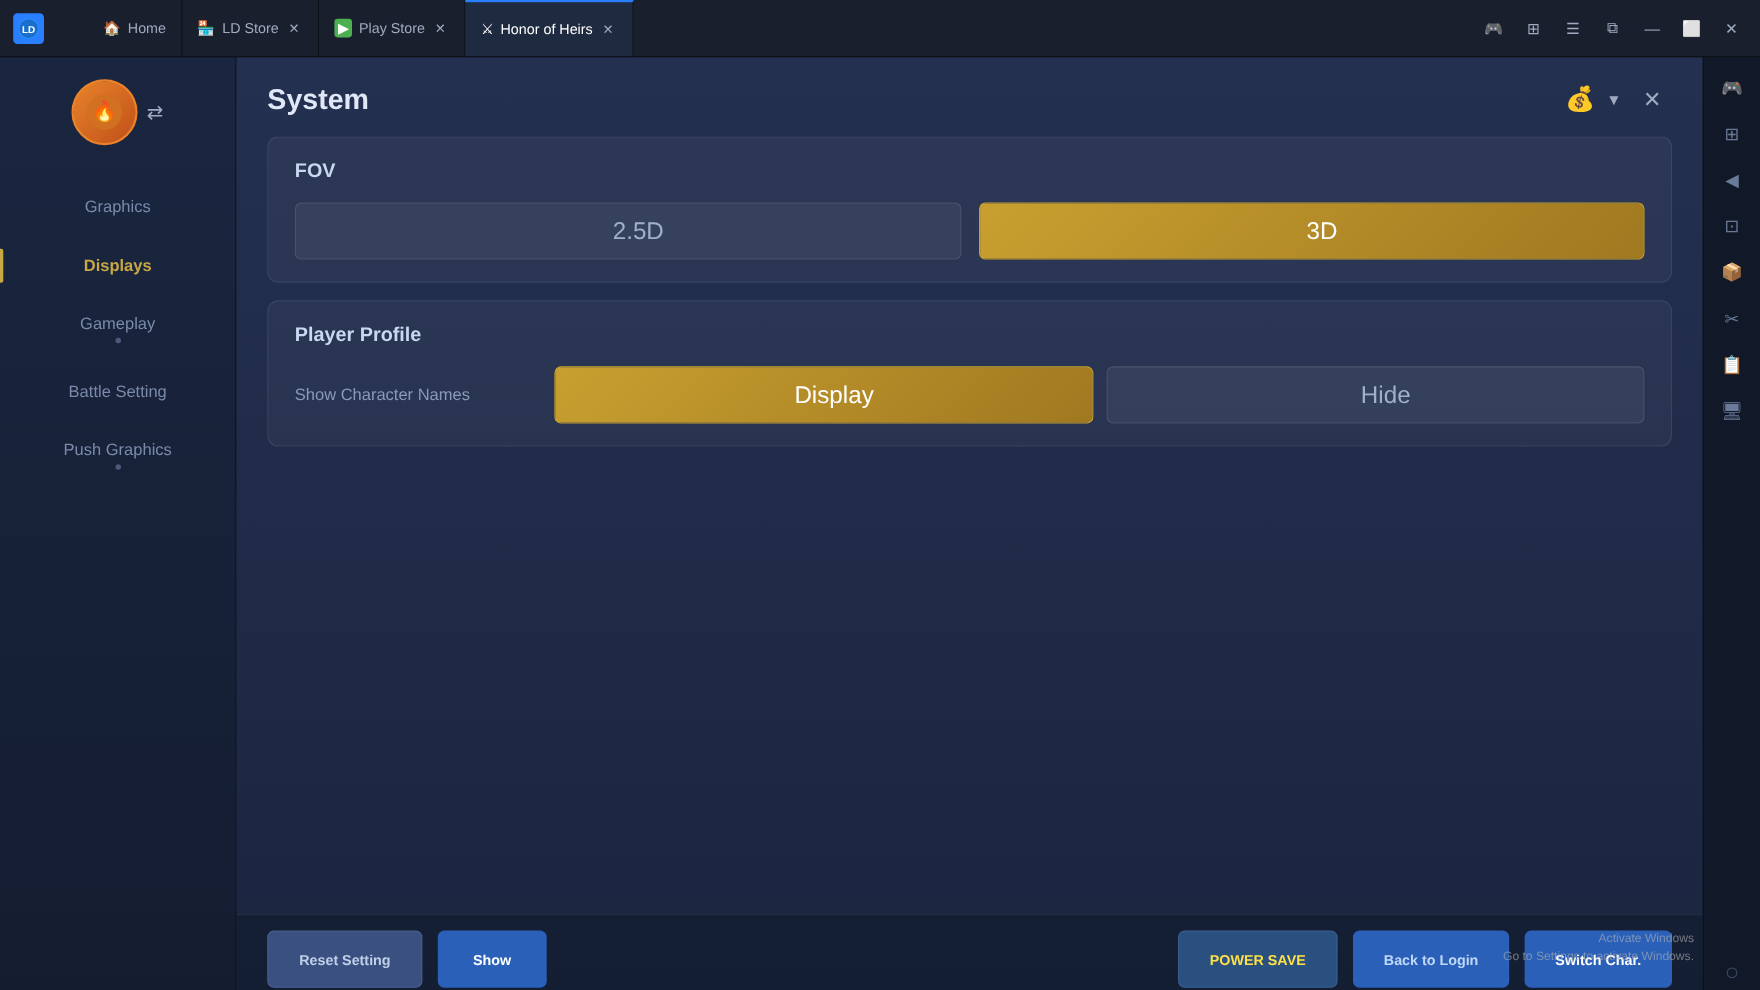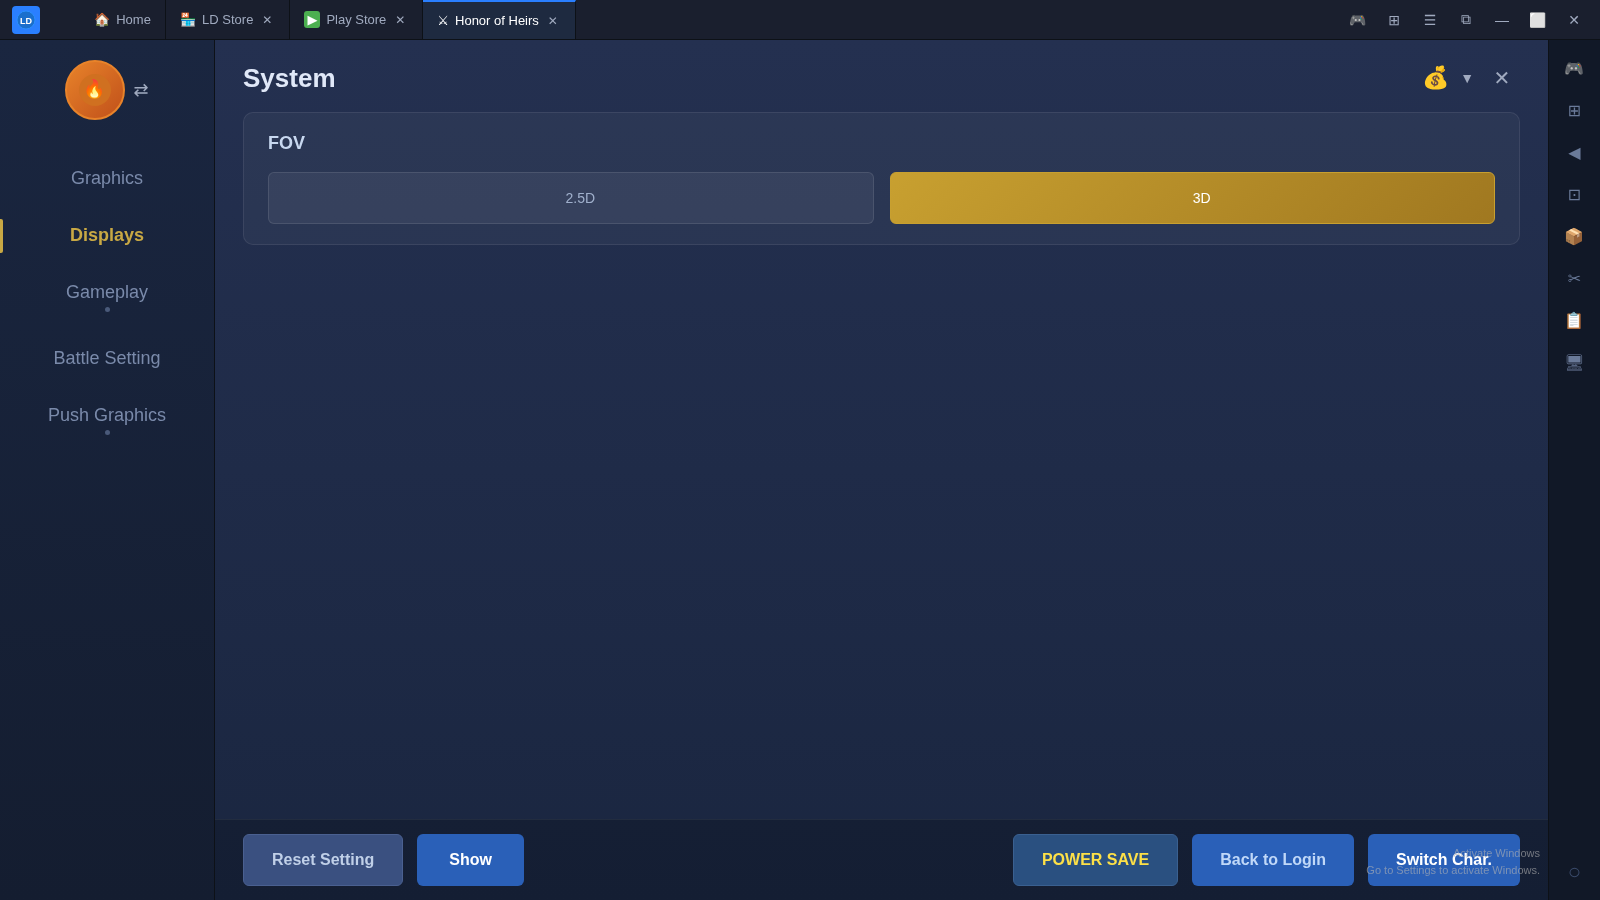--- a/index.html
+++ b/index.html
@@ -8,21 +8,21 @@
       height: 900px;
       overflow: hidden;
       font-family: 'Segoe UI', Arial, sans-serif;
       background: #1a2235;
       color: #fff;
       position: relative;
     }
 
     
     .titlebar {
-      height: 40px;
+      height: 52px;
       background: #1a1f2e;
       display: flex;
       align-items: center;
       border-bottom: 1px solid #0d1117;
       position: relative;
       z-index: 100;
     }
     .titlebar-logo {
       display: flex;
       align-items: center;
@@ -130,21 +130,21 @@
     }
     .avatar-arrows {
       font-size: 18px;
       color: #a0aabf;
     }
     .nav-item {
       width: 100%;
       text-align: center;
       padding: 18px 10px;
       cursor: pointer;
-      font-size: 18px;
+      font-size: 15px;
       color: #7a8aaa;
       border-radius: 6px;
       transition: all 0.2s;
       position: relative;
     }
     .nav-item.active { color: #c8a844; font-weight: bold; }
     .nav-item.active::before {
       content: '';
       position: absolute;
       left: 0;
@@ -260,21 +260,21 @@
       display: flex;
       gap: 16px;
     }
     .option-btn {
       flex: 1;
       height: 52px;
       border-radius: 6px;
       display: flex;
       align-items: center;
       justify-content: center;
-      font-size: 14px;
+      font-size: 22px;
       font-weight: 500;
       cursor: pointer;
       border: 1px solid rgba(255,255,255,0.1);
       background: rgba(255,255,255,0.06);
       color: #a0b0cc;
       transition: all 0.2s;
       padding-left: 19px;
     }
     .option-btn.active {
       background: linear-gradient(135deg, #c8a030, #a07820);
@@ -290,21 +290,21 @@
       gap: 14px;
       background: rgba(0,0,0,0.2);
       border-top: 1px solid rgba(255,255,255,0.06);
     }
     .bottom-btn {
       height: 52px;
       border-radius: 6px;
       display: flex;
       align-items: center;
       justify-content: center;
-      font-size: 16px;
+      font-size: 13px;
       font-weight: 600;
       cursor: pointer;
       border: none;
       transition: all 0.2s;
     }
     .btn-reset {
       padding: 0 28px;
       background: #3a5080;
       color: #c0d0e8;
       border: 1px solid #4a6090;
@@ -460,20 +460,34 @@
           <div class="option-btn">
             <span>2.5D</span>
           </div>
           <div class="option-btn active">
             <span>3D</span>
           </div>
         </div>
       </div>
 
 
+      <div class="section-card">
+        <div class="section-title">Player Profile</div>
+        <div class="profile-row">
+          <div class="profile-label">Show Character Names</div>
+          <div class="profile-buttons">
+            <div class="option-btn active">
+              <span>Display</span>
+            </div>
+            <div class="option-btn">
+              <span>Hide</span>
+            </div>
+          </div>
+        </div>
+      </div>
 
     </div>
 
     <div class="bottom-bar">
       <button class="bottom-btn btn-reset">Reset Setting</button>
       <button class="bottom-btn btn-flee">Show</button>
       <div class="btn-spacer"></div>
       <button class="bottom-btn btn-power">POWER SAVE</button>
       <button class="bottom-btn btn-login">Back to Login</button>
       <button class="bottom-btn btn-switch">Switch Char.</button>

